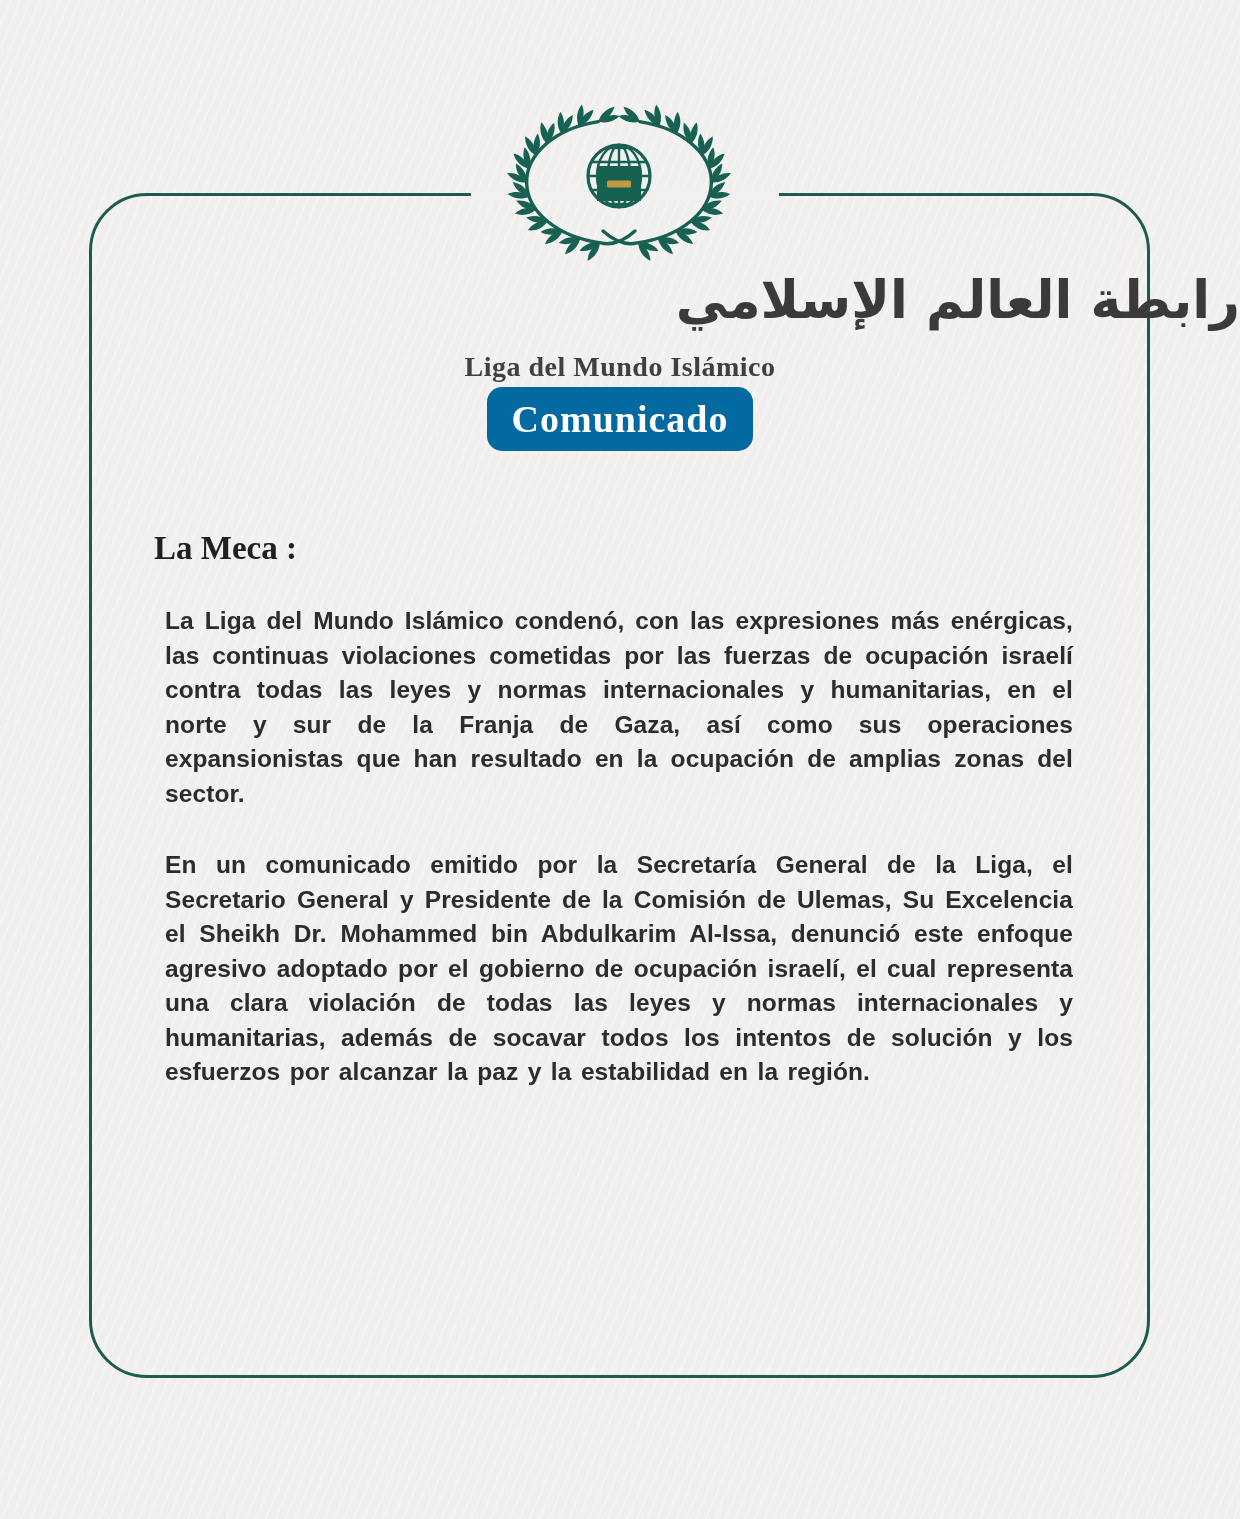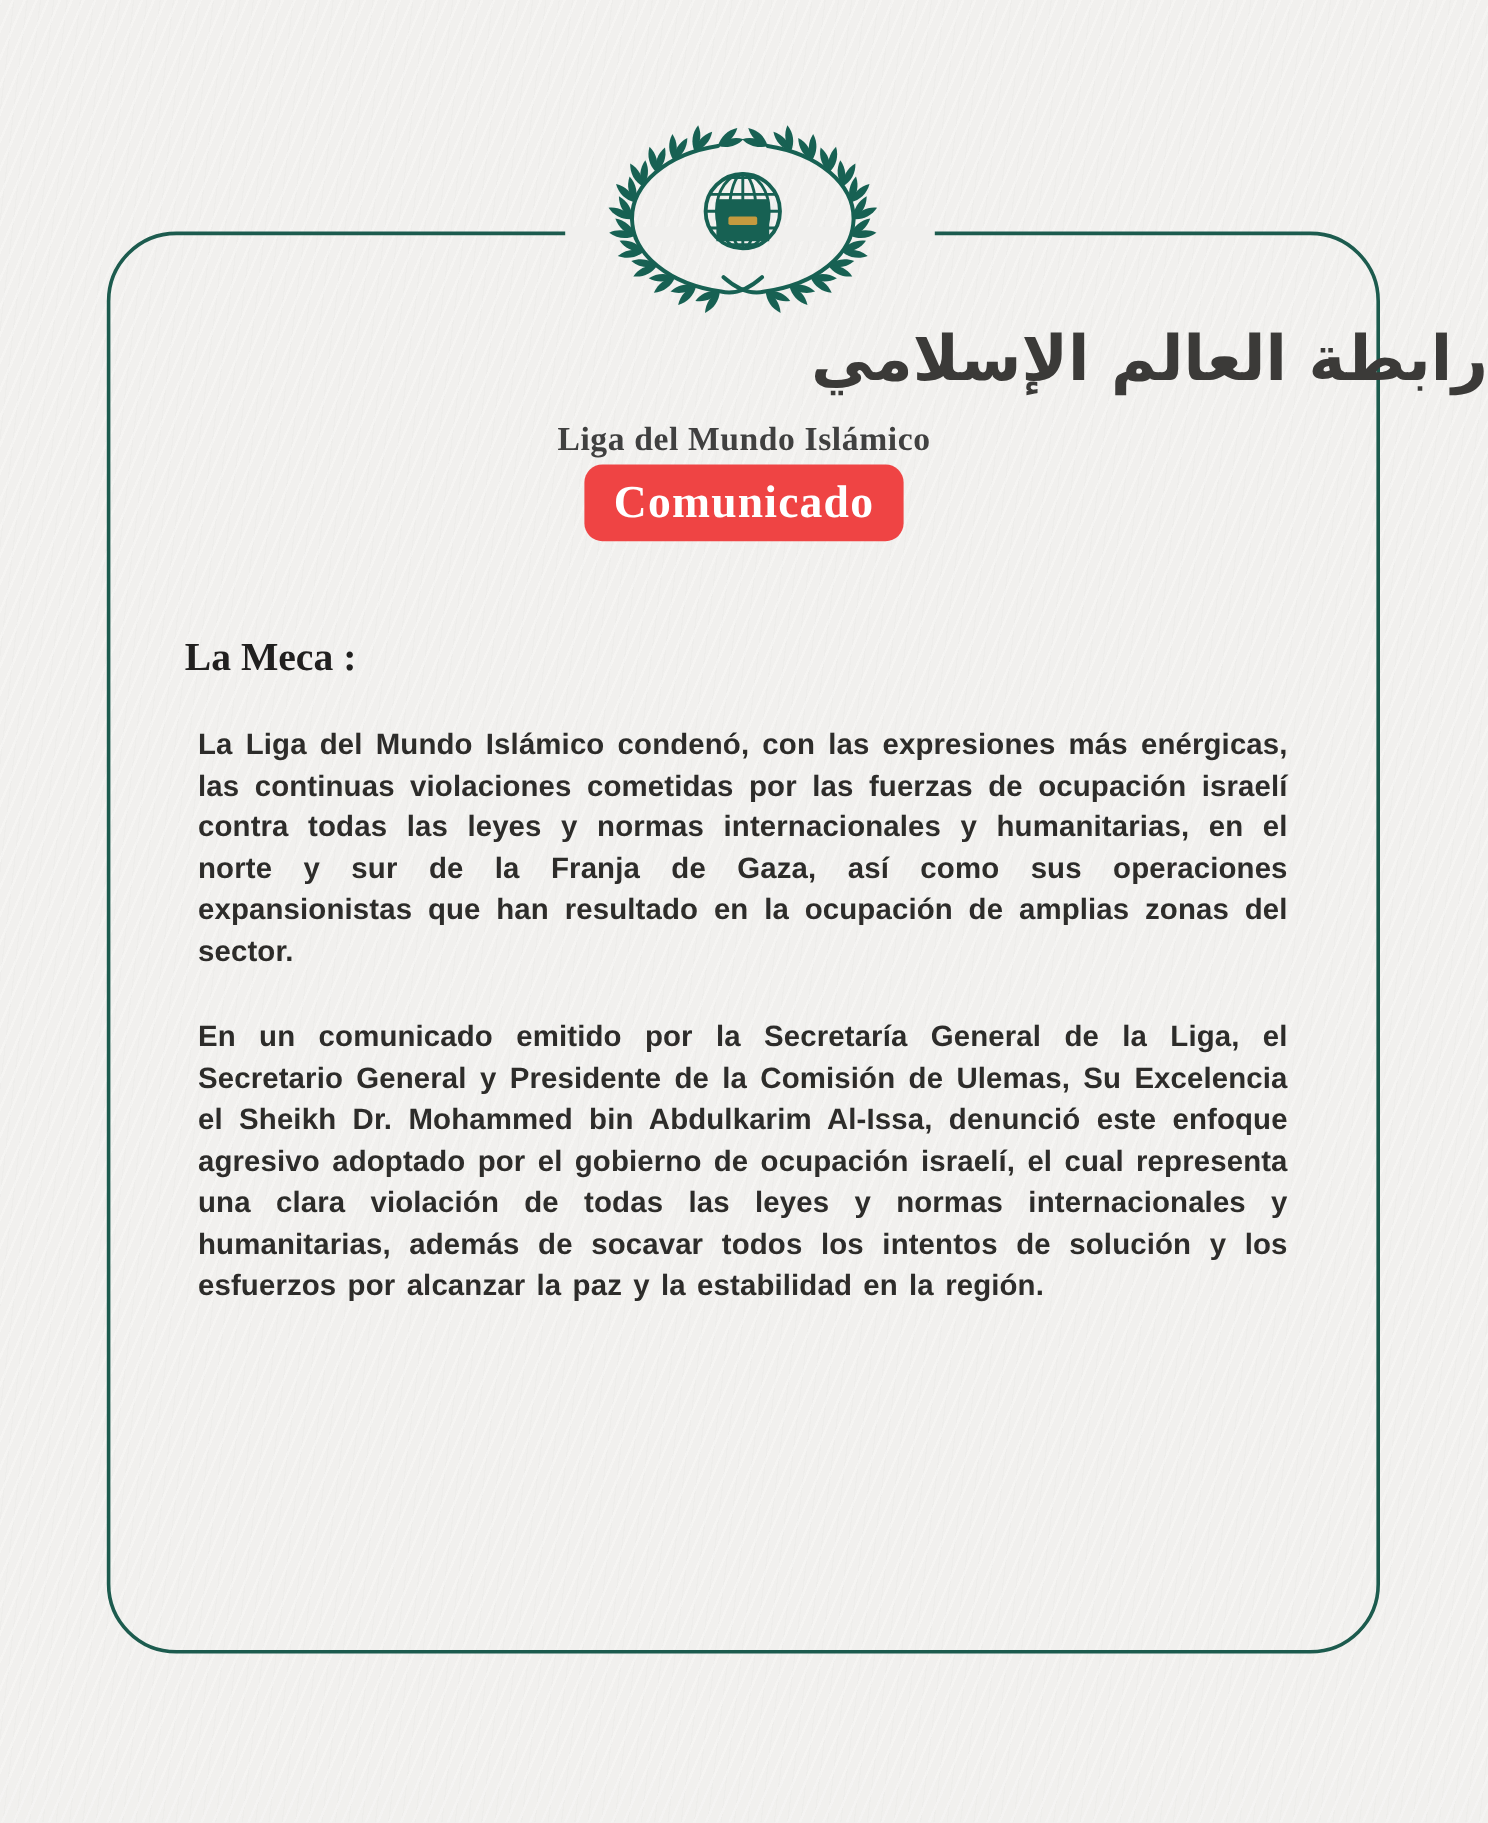--- a/index.html
+++ b/index.html
@@ -44,21 +44,21 @@
     position:absolute;z-index:4;
     left:0;top:340px;width:100%;
     text-align:center;
     font-family:"Liberation Serif",serif;
     font-weight:700;font-size:28px;line-height:32px;
     letter-spacing:.5px;color:#404040;margin-top:11px;
   }
   .badge{
     position:absolute;z-index:4;
     left:487px;top:387px;width:266px;height:64px;
-    background:#ef4444;border-radius:15px;
+    background:#0369a1;border-radius:15px;
     display:flex;align-items:center;justify-content:center;
   }
   .badge span{
     font-family:"Liberation Serif",serif;
     font-weight:700;font-size:38px;color:#FFFFFF;
     letter-spacing:1px;
   }
   .dateline{
     position:absolute;z-index:4;
     left:154px;top:530px;

